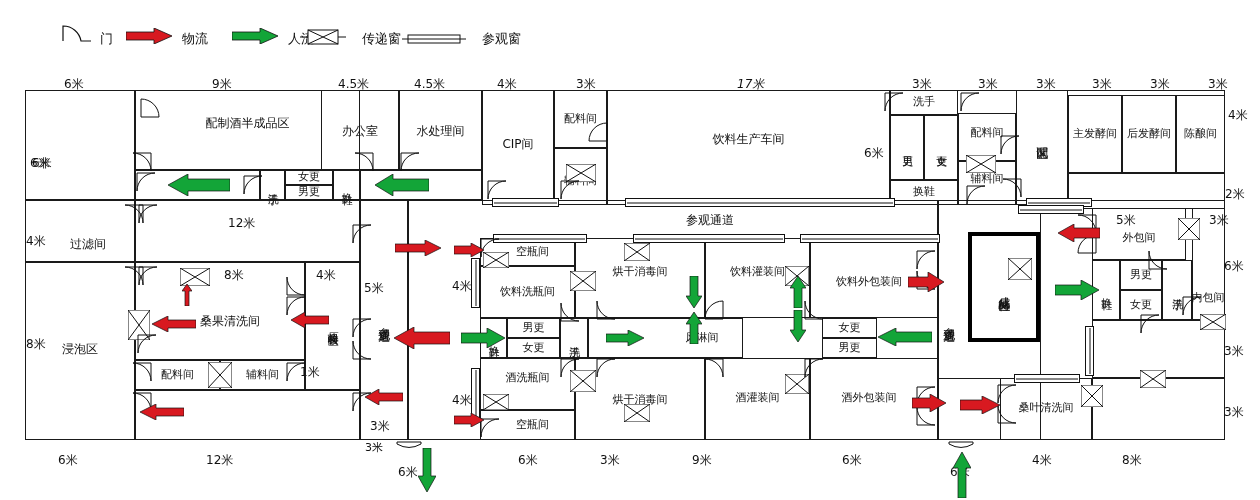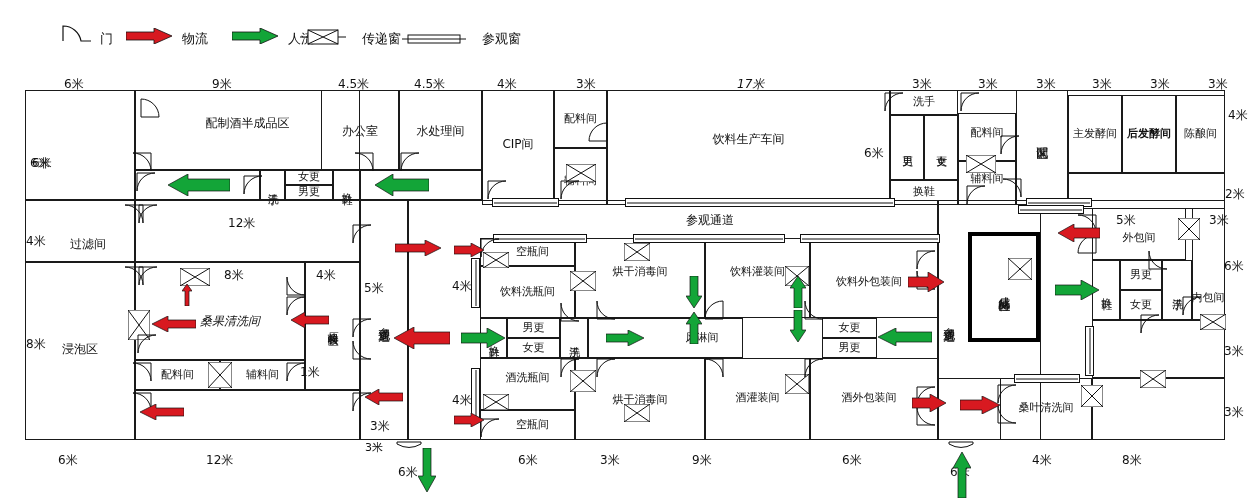--- a/index.html
+++ b/index.html
@@ -172,35 +172,35 @@
   <div class="lbl" style="left:958px;top:124px;width:58px;height:18px;font-size:11px;">配料间</div>
   <div class="rm" style="left:958px;top:161px;width:58px;height:44px;"></div>
   <div class="lbl" style="left:958px;top:170px;width:58px;height:18px;font-size:11px;">辅料间</div>
 
   <div class="rm" style="left:1016px;top:90px;width:52px;height:115px;"></div>
   <div class="lbl vtext" style="left:1016px;top:103px;width:52px;height:70px;font-size:12px;">调配区</div>
 
   <div class="rm" style="left:1068px;top:95px;width:54px;height:78px;"></div>
   <div class="lbl" style="left:1068px;top:124px;width:54px;height:20px;font-size:11px;">主发酵间</div>
   <div class="rm" style="left:1122px;top:95px;width:54px;height:78px;"></div>
-  <div class="lbl" style="left:1122px;top:124px;width:54px;height:20px;font-size:11px;font-weight:bold;">后发酵间</div>
+  <div class="lbl" style="left:1122px;top:124px;width:54px;height:20px;font-size:11px;">后发酵间</div>
   <div class="rm" style="left:1176px;top:95px;width:49px;height:78px;"></div>
   <div class="lbl" style="left:1176px;top:124px;width:49px;height:20px;font-size:11px;">陈酿间</div>
 
   <div class="rm" style="left:25px;top:200px;width:110px;height:62px;"></div>
   <div class="lbl" style="left:48px;top:235px;width:80px;height:20px;">过滤间</div>
 
   <div class="rm" style="left:135px;top:200px;width:225px;height:62px;"></div>
   <div class="dim" style="left:228px;top:215px;">12米</div>
 
   <div class="rm" style="left:25px;top:262px;width:110px;height:178px;"></div>
   <div class="lbl" style="left:40px;top:340px;width:80px;height:20px;">浸泡区</div>
 
   <div class="rm" style="left:135px;top:262px;width:170px;height:98px;"></div>
-  <div class="lbl" style="left:160px;top:312px;width:140px;height:20px;font-style:italic;">桑果清洗间</div>
+  <div class="lbl" style="left:160px;top:312px;width:140px;height:20px;">桑果清洗间</div>
   <div class="dim" style="left:224px;top:267px;">8米</div>
   <div class="dim" style="left:316px;top:267px;">4米</div>
 
   <div class="rm" style="left:135px;top:360px;width:85px;height:30px;"></div>
   <div class="lbl" style="left:135px;top:360px;width:85px;height:30px;font-size:11px;">配料间</div>
   <div class="rm" style="left:220px;top:360px;width:85px;height:30px;"></div>
   <div class="lbl" style="left:220px;top:360px;width:85px;height:30px;font-size:11px;">辅料间</div>
   <div class="dim" style="left:300px;top:364px;">1米</div>
 
   <div class="rm" style="left:305px;top:262px;width:55px;height:128px;"></div>

